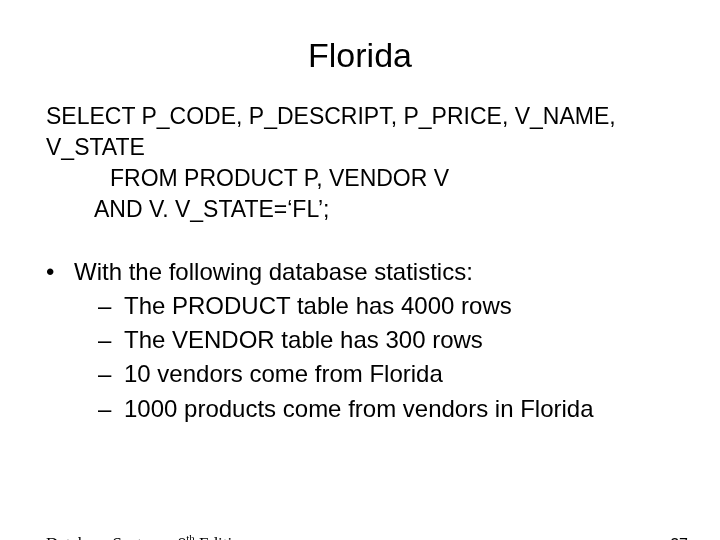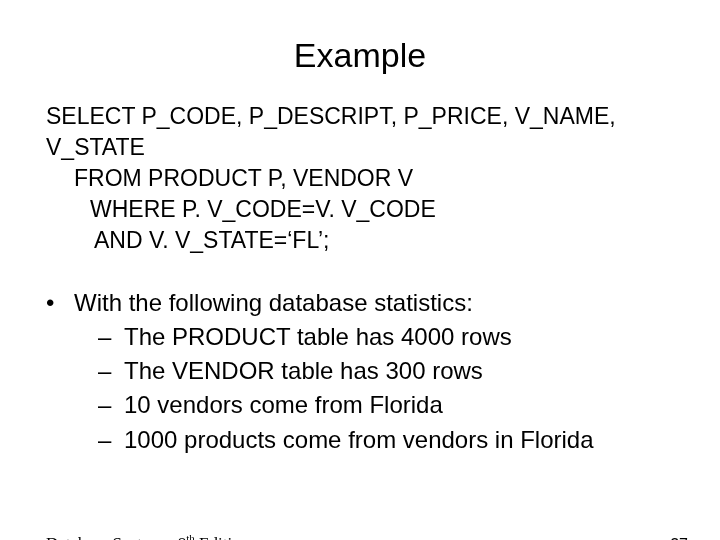--- a/index.html
+++ b/index.html
@@ -27,21 +27,21 @@
     font-weight: normal;
   }
   .sql-block {
     font-size: 23px;
     line-height: 1.35;
     margin-left: 46px;
     margin-right: 40px;
     margin-bottom: 30px;
   }
   .sql-l1 { margin-left: 0; }
-  .sql-l2 { margin-left: 28px; }
+  .sql-l2 { margin-left: 64px; }
   .sql-l3 { margin-left: 44px; }
   .sql-l4 { margin-left: 48px; }
 
   .bullet-block {
     font-size: 24px;
     line-height: 1.42;
     margin-left: 46px;
     margin-right: 30px;
   }
   .top-bullet {
@@ -80,26 +80,25 @@
     right: 32px;
     bottom: 22px;
     font-size: 16px;
   }
 </style>
 </head>
 <body>
 
 <div class="slide">
 
-  <div class="title">Example</div>
+  <div class="title">Florida</div>
 
   <div class="sql-block">
     <div class="sql-l1">SELECT P_CODE, P_DESCRIPT, P_PRICE, V_NAME, V_STATE</div>
     <div class="sql-l2">FROM PRODUCT P, VENDOR V</div>
-    <div class="sql-l3">WHERE  P. V_CODE=V. V_CODE</div>
     <div class="sql-l4">AND V. V_STATE=‘FL’;</div>
   </div>
 
   <div class="bullet-block">
     <div class="top-bullet">
       <span class="dot">•</span>
       <span>With the following database statistics:</span>
     </div>
     <div class="sub-list">
       <div class="sub-item">

